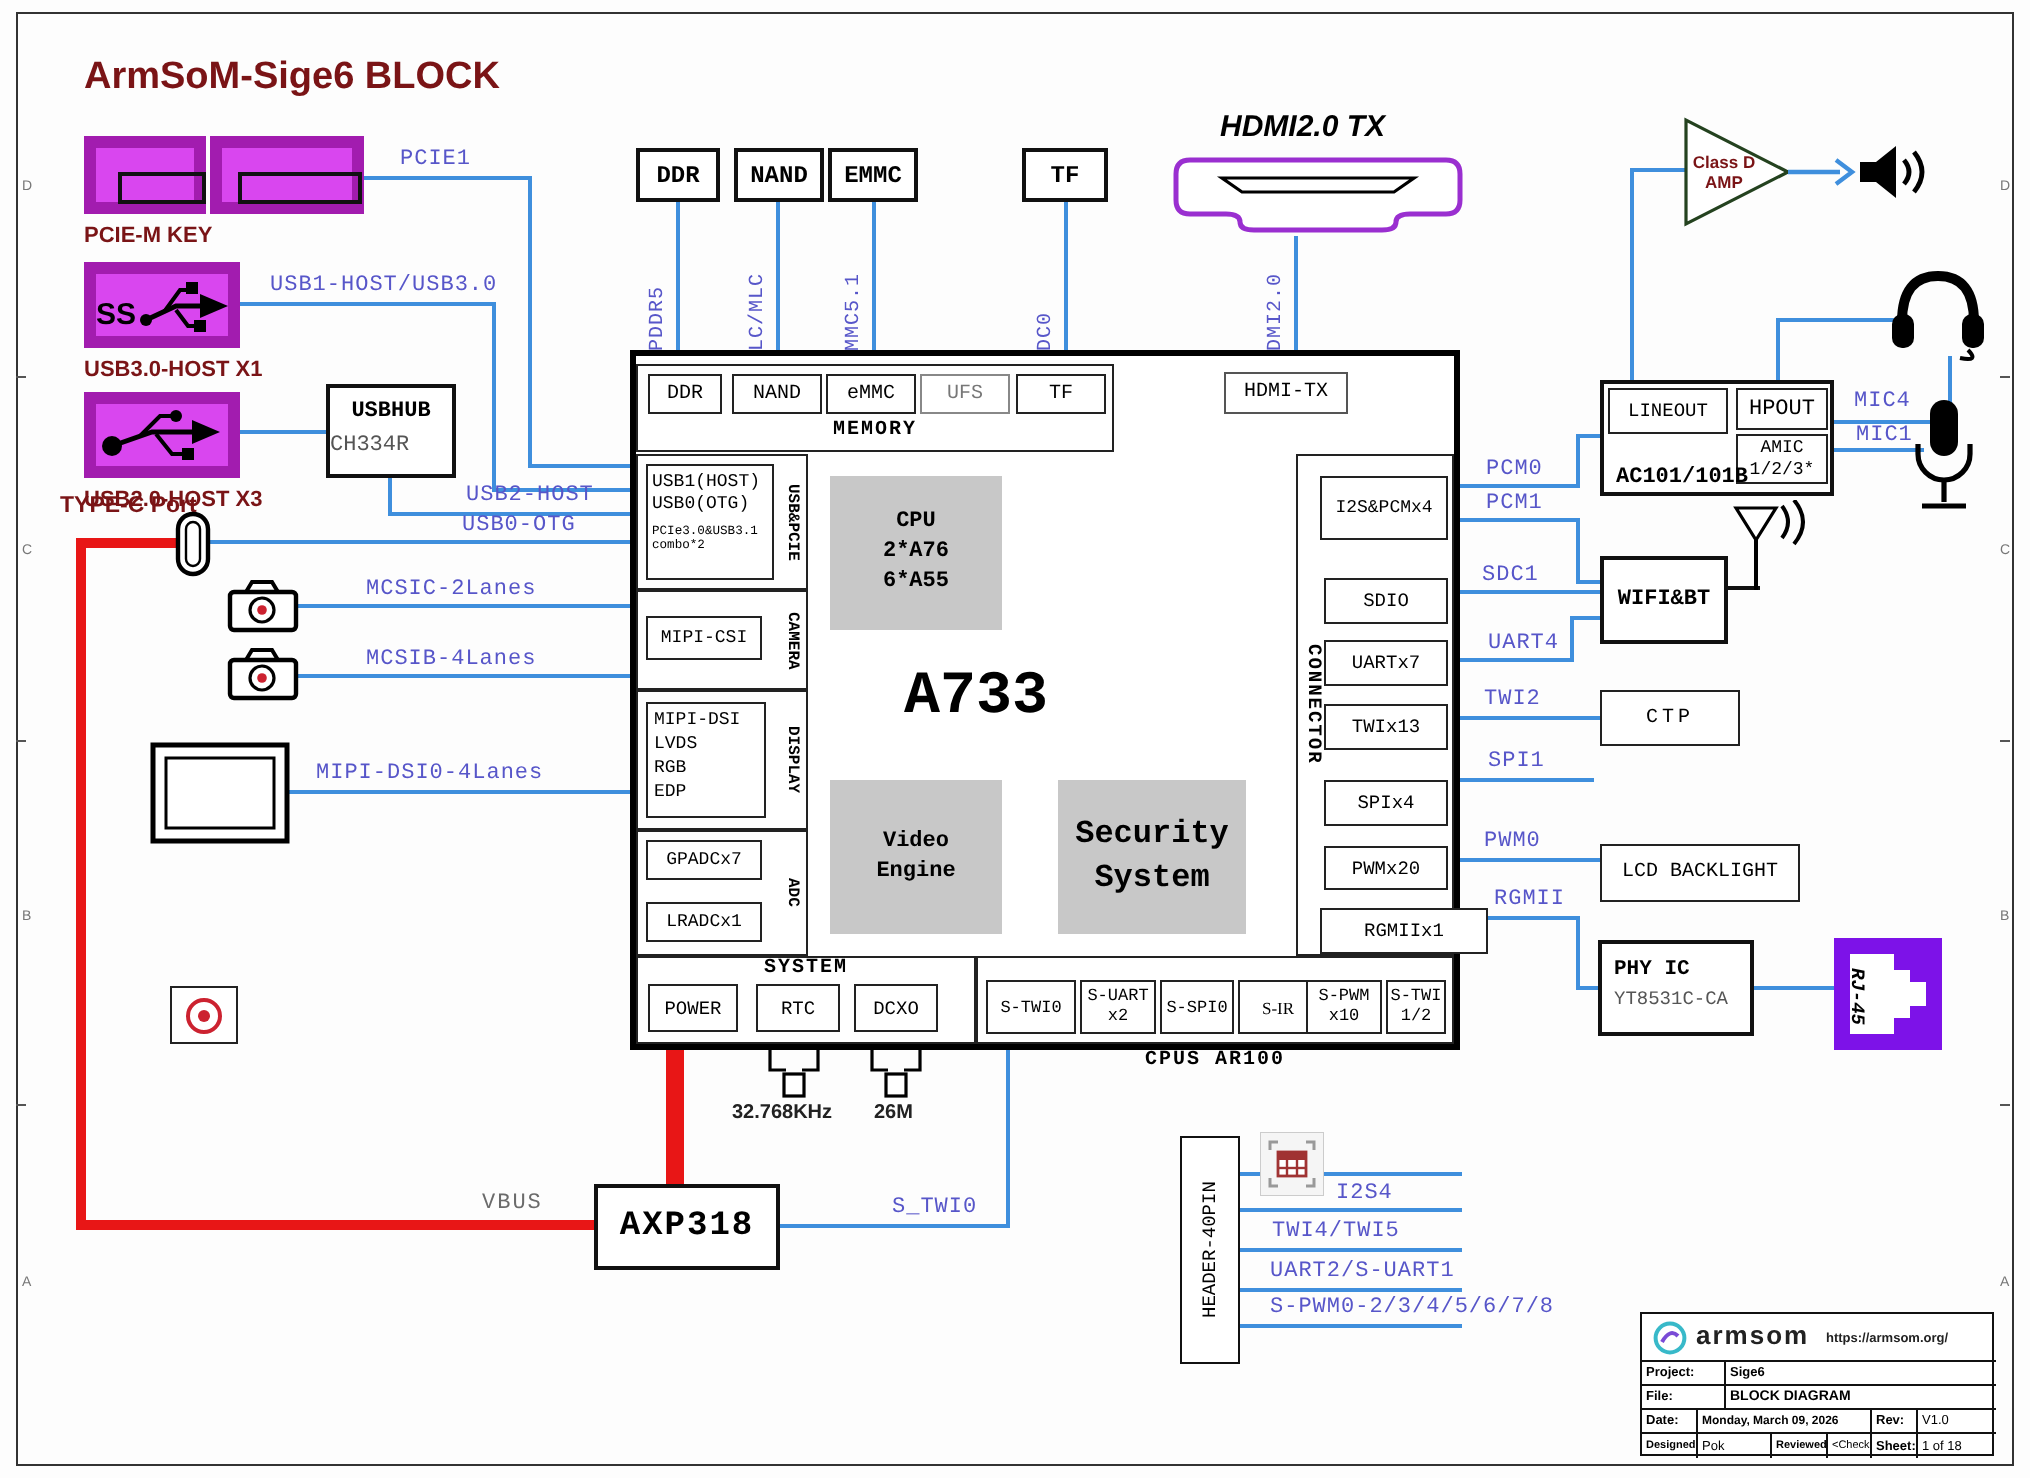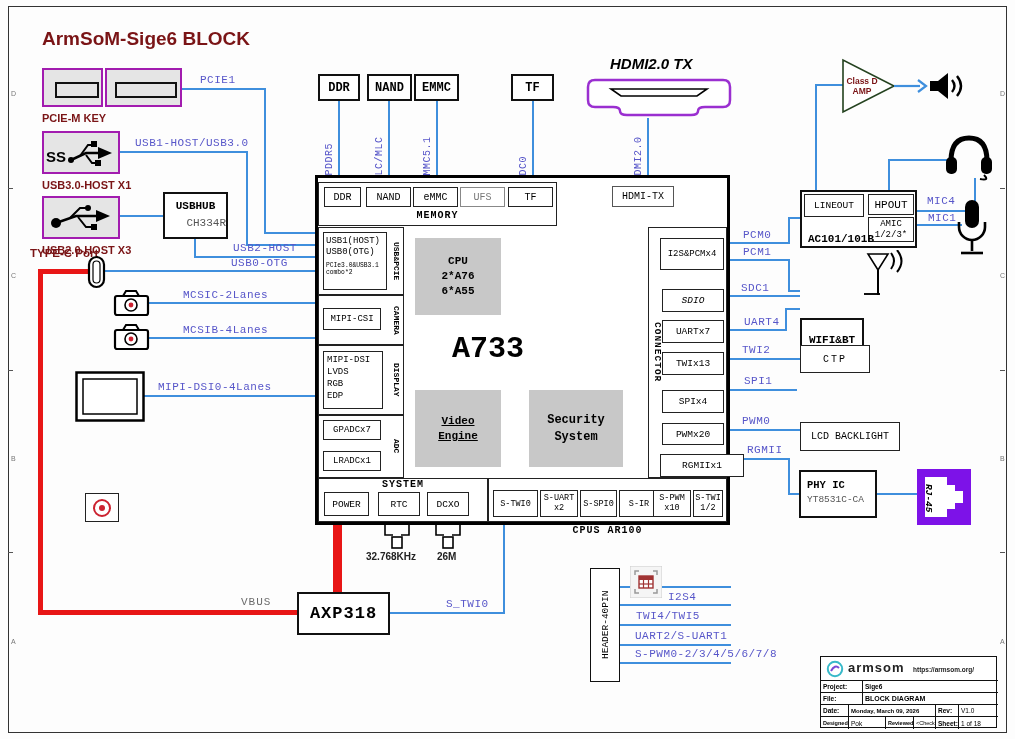--- a/index.html
+++ b/index.html
@@ -8,21 +8,21 @@
   .abs{position:absolute;}
   .mono{font-family:"Liberation Mono","DejaVu Sans Mono",monospace;}
   .sans{font-family:"Liberation Sans","DejaVu Sans",sans-serif;}
   .sig{color:#5756c9;font-size:11px;letter-spacing:.5px;white-space:nowrap;}
   .bl{background:#3f8fdd;}
   .rl{background:#e81616;}
   .blk{background:#111;}
   .box{border:1.5px solid #111;background:#fff;box-sizing:border-box;}
   .thin{border:1px solid #222;background:#fff;box-sizing:border-box;}
   .bold2{border:2.5px solid #111;background:#fff;box-sizing:border-box;}
-  .pbox{border:2px solid #a21caf;background:#e5e5e5;box-sizing:border-box;}
+  .pbox{border:6px solid #a21caf;background:#d946ef;box-sizing:border-box;}
   .gray{background:#c8c8c8;}
   .maroon{color:#7a1416;font-weight:bold;}
   .ctr{display:flex;align-items:center;justify-content:center;text-align:center;}
   .vccw{writing-mode:vertical-rl;transform:rotate(180deg);}
   .vcw{writing-mode:vertical-rl;}
   .zone{color:#777;font-size:7px;}
   .tick{background:#555;}
   .tb-cell{border-right:1px solid #111;border-bottom:1px solid #111;box-sizing:border-box;
            display:flex;align-items:center;padding:0 2px;font-size:6.5px;overflow:hidden;white-space:nowrap;}
 </style>
@@ -136,21 +136,21 @@
       <path d="M22,17 L32,7 H38" stroke="#000" stroke-width="2" fill="none"></path>
       <circle cx="40" cy="7" r="3" fill="#000"></circle>
       <path d="M30,16 L38,26 H44" stroke="#000" stroke-width="2" fill="none"></path>
       <rect x="43" y="23" width="6" height="6" fill="#000"></rect>
     </svg>
   </div>
   <div class="abs sans maroon" style="left:42px;top:244px;font-size:11px;">USB2.0-HOST X3</div>
 
   <div class="abs box" style="left:163px;top:192px;width:65px;height:47px;border-width:2px;">
     <div class="abs mono" style="left:0;top:6px;width:100%;text-align:center;font-size:11px;font-weight:bold;">USBHUB</div>
-    <div class="abs mono" style="left:0;top:23px;width:100%;text-align:right;font-size:11px;color:#555;">CH334R</div>
+    <div class="abs mono" style="left:0;top:23px;width:100%;text-align:left;font-size:11px;color:#555;">CH334R</div>
   </div>
   <div class="abs sig" style="left:233px;top:242px;">USB2-HOST</div>
   <div class="abs sig" style="left:231px;top:257px;">USB0-OTG</div>
 
   <div class="abs sans maroon" style="left:30px;top:247px;font-size:11.5px;">TYPE-C Port</div>
   <svg class="abs" style="left:87px;top:255px;" width="20" height="34">
     <rect x="2" y="2" width="15" height="30" rx="7.5" stroke="#000" stroke-width="2.2" fill="#fff"></rect>
     <rect x="6" y="6" width="7" height="22" rx="3.5" stroke="#000" stroke-width="1.2" fill="#fff"></rect>
   </svg>
 
@@ -244,50 +244,50 @@
   <div class="abs mono ctr" style="left:318px;top:479px;width:170px;height:11px;font-size:10px;font-weight:bold;letter-spacing:1px;">SYSTEM</div>
   <div class="abs thin ctr mono" style="left:324px;top:492px;width:45px;height:24px;font-size:9.5px;">POWER</div>
   <div class="abs thin ctr mono" style="left:378px;top:492px;width:42px;height:24px;font-size:9.5px;">RTC</div>
   <div class="abs thin ctr mono" style="left:427px;top:492px;width:42px;height:24px;font-size:9.5px;">DCXO</div>
 
   <div class="abs thin" style="left:488px;top:478px;width:239px;height:44px;"></div>
   <div class="abs mono ctr" style="left:488px;top:479px;width:239px;height:11px;font-size:10px;font-weight:bold;letter-spacing:1px;margin-top:46px;">CPUS AR100</div>
   <div class="abs thin ctr mono" style="left:493px;top:490px;width:45px;height:27px;font-size:8.5px;">S-TWI0</div>
   <div class="abs thin ctr mono" style="left:540px;top:490px;width:38px;height:27px;font-size:8.5px;line-height:1.1;">S-UART x2</div>
   <div class="abs thin ctr mono" style="left:580px;top:490px;width:37px;height:27px;font-size:8.5px;">S-SPI0</div>
-  <div class="abs thin ctr mono" style="left:619px;top:490px;width:40px;height:27px;font-size:8.5px;">S-IR</div>
+  <div class="abs thin ctr mono" style="left:619px;top:490px;width:40px;height:27px;font-size:8.5px;font-family:Liberation Serif, serif;">S-IR</div>
   <div class="abs thin ctr mono" style="left:653px;top:490px;width:38px;height:27px;font-size:8.5px;line-height:1.1;">S-PWM x10</div>
   <div class="abs thin ctr mono" style="left:693px;top:490px;width:30px;height:27px;font-size:8.5px;line-height:1.1;">S-TWI 1/2</div>
 
   <div class="abs thin" style="left:648px;top:227px;width:79px;height:251px;"></div>
   <div class="abs mono vcw ctr" style="left:650px;top:227px;width:14px;height:251px;font-size:9.5px;font-weight:bold;letter-spacing:1px;">CONNECTOR</div>
   <div class="abs thin ctr mono" style="left:660px;top:238px;width:64px;height:32px;font-size:9px;">I2S&amp;PCMx4</div>
-  <div class="abs thin ctr mono" style="left:662px;top:289px;width:62px;height:23px;font-size:9.5px;font-style:italic;">SDIO</div>
+  <div class="abs thin ctr mono" style="left:662px;top:289px;width:62px;height:23px;font-size:9.5px;">SDIO</div>
   <div class="abs thin ctr mono" style="left:662px;top:320px;width:62px;height:23px;font-size:9.5px;">UARTx7</div>
   <div class="abs thin ctr mono" style="left:662px;top:352px;width:62px;height:23px;font-size:9.5px;">TWIx13</div>
   <div class="abs thin ctr mono" style="left:662px;top:390px;width:62px;height:23px;font-size:9.5px;">SPIx4</div>
   <div class="abs thin ctr mono" style="left:662px;top:423px;width:62px;height:22px;font-size:9.5px;">PWMx20</div>
   <div class="abs thin ctr mono" style="left:660px;top:454px;width:84px;height:23px;font-size:9.5px;">RGMIIx1</div>
 
   <div class="abs gray ctr" style="left:415px;top:238px;width:86px;height:77px;">
     <div class="mono" style="font-size:11px;font-weight:bold;line-height:1.35;">
       <div>CPU</div>
       <div>2*A76</div>
       <div>6*A55</div>
     </div>
   </div>
   <div class="abs mono" style="left:452px;top:332px;font-size:30px;font-weight:bold;">A733</div>
   <div class="abs gray ctr" style="left:415px;top:390px;width:86px;height:77px;">
-    <div class="mono" style="font-size:11px;font-weight:bold;line-height:1.35;text-decoration:underline;">
+    <div class="mono" style="font-size:11px;font-weight:bold;line-height:1.35;">
       <div>Video</div>
       <div>Engine</div>
     </div>
   </div>
   <div class="abs gray ctr" style="left:529px;top:390px;width:94px;height:77px;">
-    <div class="mono" style="font-size:12px;font-weight:bold;line-height:1.35;">
+    <div class="mono" style="font-size:16px;font-weight:bold;line-height:1.35;">
       <div>Security</div>
       <div>System</div>
     </div>
   </div>
 
   <div class="abs sig" style="left:743px;top:229px;">PCM0</div>
   <div class="abs sig" style="left:743px;top:246px;">PCM1</div>
   <div class="abs sig" style="left:741px;top:282px;">SDC1</div>
   <div class="abs sig" style="left:744px;top:316px;">UART4</div>
   <div class="abs sig" style="left:742px;top:344px;">TWI2</div>
@@ -333,21 +333,21 @@
   <div class="abs thin ctr mono" style="left:804px;top:194px;width:60px;height:23px;font-size:9.5px;border-width:1.5px;">LINEOUT</div>
   <div class="abs thin ctr mono" style="left:868px;top:194px;width:46px;height:21px;font-size:11px;border-width:1.5px;">HPOUT</div>
   <div class="abs thin ctr mono" style="left:868px;top:217px;width:46px;height:25px;font-size:9px;line-height:1.15;border-width:1.5px;">
     <div>
       <div>AMIC</div>
       <div>1/2/3*</div>
     </div>
   </div>
   <div class="abs mono" style="left:808px;top:233px;font-size:11px;font-weight:bold;">AC101/101B</div>
 
-  <div class="abs box ctr mono" style="left:800px;top:278px;width:64px;height:44px;border-width:2px;font-size:11px;font-weight:bold;margin-top:40px;">WIFI&amp;BT</div>
+  <div class="abs box ctr mono" style="left:800px;top:278px;width:64px;height:44px;border-width:2px;font-size:11px;font-weight:bold;">WIFI&amp;BT</div>
   <div class="abs blk" style="left:864px;top:293px;width:16px;height:2px;"></div>
   <svg class="abs" style="left:858px;top:250px;" width="46" height="46">
     <polygon points="10,4 30,4 20,20" stroke="#000" stroke-width="1.6" fill="#fff"></polygon>
     <line x1="20" y1="20" x2="20" y2="45" stroke="#000" stroke-width="2"></line>
     <path d="M33,3 q6,8 0,16" stroke="#000" stroke-width="2" fill="none"></path>
     <path d="M39,0 q9,11 0,22" stroke="#000" stroke-width="2" fill="none"></path>
   </svg>
 
   <div class="abs thin ctr mono" style="left:800px;top:345px;width:70px;height:28px;font-size:10px;letter-spacing:2px;">CTP</div>
   <div class="abs thin ctr mono" style="left:800px;top:422px;width:100px;height:29px;font-size:10px;">LCD BACKLIGHT</div>

